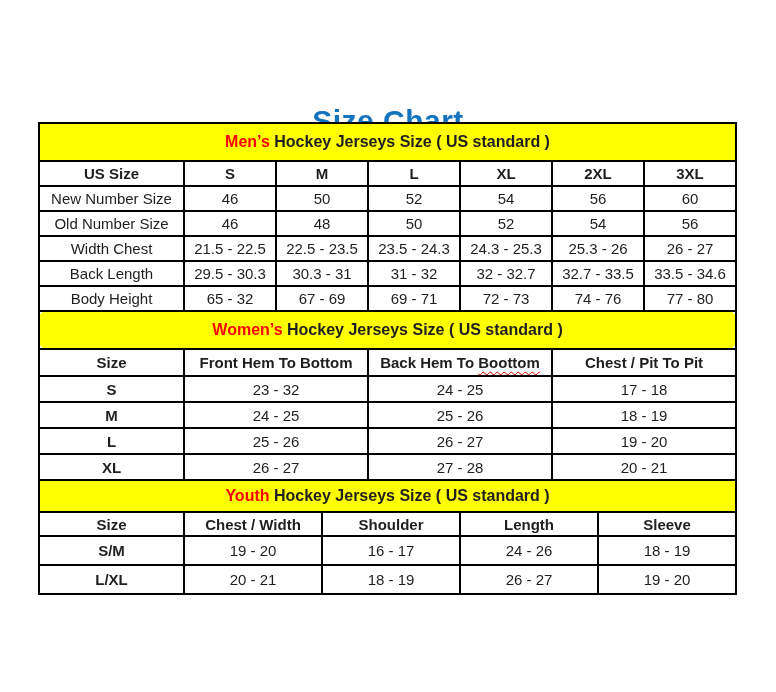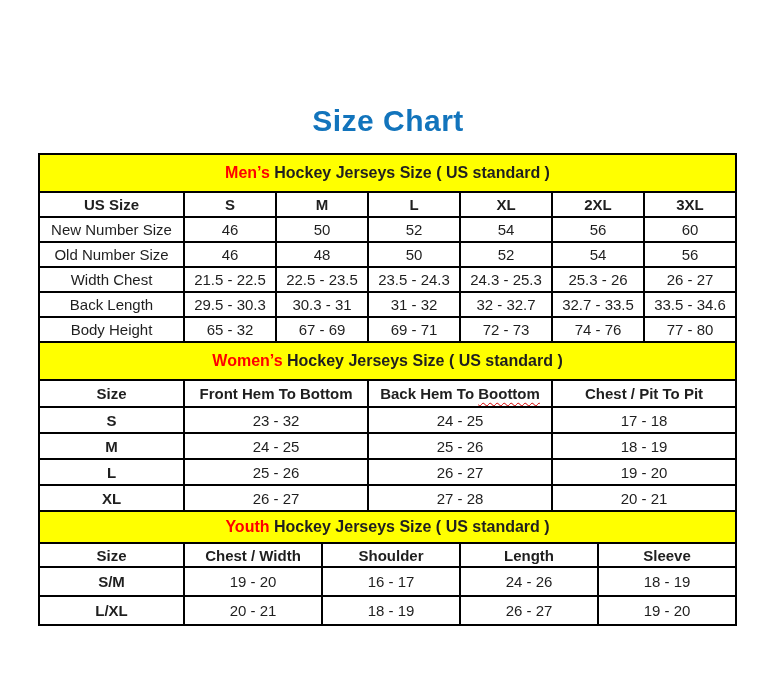--- a/index.html
+++ b/index.html
@@ -4,41 +4,41 @@
 <style>
   html,body{margin:0;padding:0;background:#ffffff;}
   .canvas{
     position:relative;width:776px;height:692px;background:#fff;overflow:hidden;
     font-family:"Liberation Sans",sans-serif;color:var(--text_black,#1f1f1f);
   }
   .title{
     position:absolute;top:66px;left:0;width:100%;text-align:center;
     font-size:30px;font-weight:bold;color:var(--title_blue,#1274BC);letter-spacing:0.5px;margin-top:38px;
   }
-  .chart{position:absolute;top:122px;left:38px;width:565px;margin-top:31px;}
+  .chart{position:absolute;top:122px;left:38px;width:565px;}
   table{
     border-collapse:collapse;table-layout:fixed;width:697px;
   }
   table.t2,table.t3{margin-top:-2px;}
   th,td{
     border:2px solid var(--border_black,#000);
     text-align:center;vertical-align:middle;padding:0 2px;
     font-size:15px;color:var(--text_black,#1f1f1f);
     overflow:hidden;white-space:nowrap;
   }
   .band{
     background:var(--band_yellow,#FFFF00);
     font-size:16px;font-weight:bold;
   }
   .accent{color:var(--accent_red,#FF0000);}
   .head-row th{font-weight:bold;}
   .data-row td{font-weight:normal;}
   .t-mens .band{height:36px;}
   .t-mens .head-row th,.t-mens .data-row td{height:23px;}
-  .t-womens .band{height:36px;}
+  .t-womens .band{height:36px;border-radius:8px;}
   .t-womens .head-row th{height:25px;}
   .t-womens .data-row td{height:24px;}
   .t-youth .band{height:30px;}
   .t-youth .head-row th{height:22px;}
   .t-youth .data-row td{height:27px;}
   .t-womens .rl,.t-youth .rl{font-weight:bold;}
   .wavy{
     text-decoration:underline;
     text-decoration-style:wavy;
     text-decoration-color:var(--squiggle_red,#D40000);

